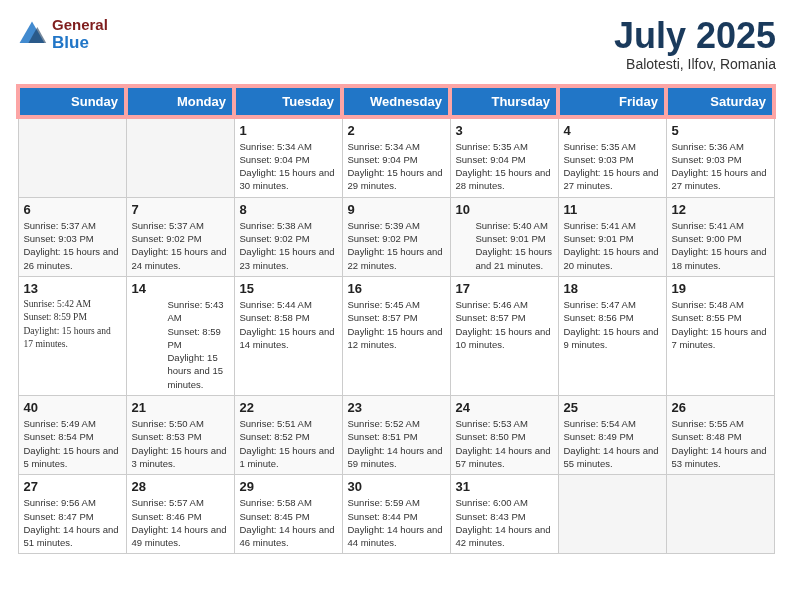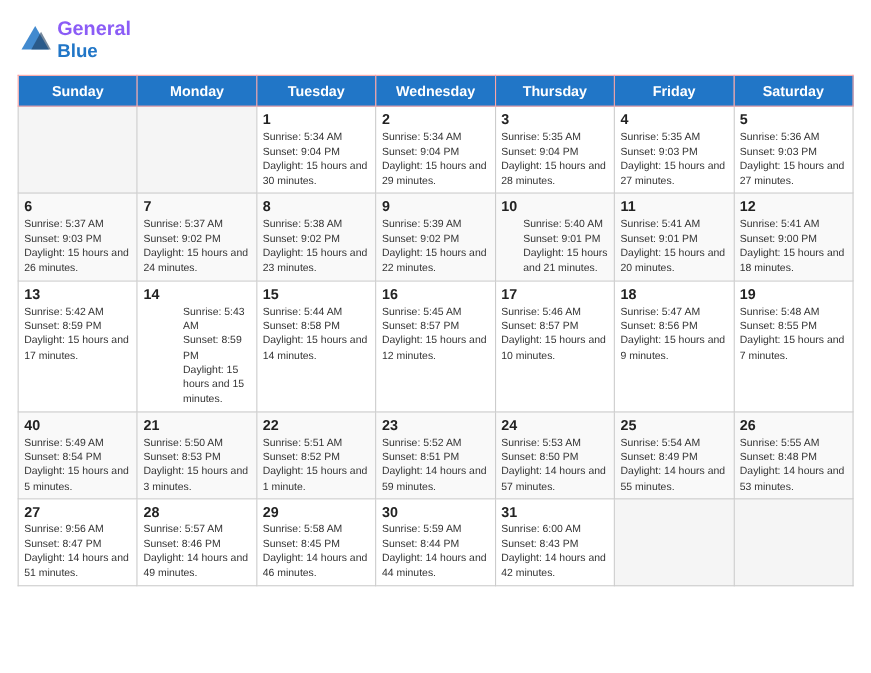--- a/index.html
+++ b/index.html
@@ -39,23 +39,23 @@
     .calendar {
       width: 100%;
       border-collapse: collapse;
       border: 1px solid #ccc;
     }
     .calendar th {
       background: #2176c7;
       color: #fff;
       font-size: 13px;
       font-weight: bold;
-      text-align: center;
+      text-align: right;
       padding: 6px 6px;
-      border: 1px solid #fca5a5;
+      border: 4px solid #fca5a5;
     }
     .calendar td {
       vertical-align: top;
       padding: 4px 5px;
       border: 1px solid #ccc;
       font-size: 10px;
       color: #333;
       width: calc(100%/7);
       min-height: 80px;
       background: #fff;
@@ -80,23 +80,27 @@
 </head>
 <body>
 
 <div class="header">
   <div class="logo">
     <svg class="logo-icon" viewBox="0 0 36 36">
       <polygon points="18,4 32,28 4,28" fill="#2176c7" opacity="0.85"></polygon>
       <polygon points="24,10 34,28 14,28" fill="#1a3a5c" opacity="0.6"></polygon>
     </svg>
     <div>
-      <div style="font-size:18px;font-weight:bold;color:#8b5cf6;line-height:1.15;">General</div>
+      <div style="font-size:15px;font-weight:bold;color:#7f1d1d;line-height:1.15;">General</div>
       <div style="font-size:17px;font-weight:bold;color:#2176c7;line-height:1.15;">Blue</div>
     </div>
+  </div>
+  <div class="title-block">
+    <div class="month-title">July 2025</div>
+    <div class="subtitle">Balotesti, Ilfov, Romania</div>
   </div>
 </div>
 
 <table class="calendar">
   <thead>
     <tr>
     <th>Sunday</th>
         <th>Monday</th>
         <th>Tuesday</th>
         <th>Wednesday</th>
@@ -180,21 +184,21 @@
         <td>
           <span class="day-num">12</span>
           <div class="cell-content" style="white-space: pre-line;">Sunrise: 5:41 AM
 Sunset: 9:00 PM
 Daylight: 15 hours and 18 minutes.</div>
         </td>
       </tr>
       <tr>
         <td>
           <span class="day-num">13</span>
-          <div class="cell-content" style="white-space: pre-line;">Sunrise: 5:42 AM
+          <div class="cell-content" style="white-space: pre-line; font-family: Liberation Serif, serif;">Sunrise: 5:42 AM
 Sunset: 8:59 PM
 Daylight: 15 hours and 17 minutes.</div>
         </td>
         <td>
           <span class="day-num">14</span>
           <div class="cell-content" style="white-space: pre-line; margin-left: 36px;">Sunrise: 5:43 AM
 Sunset: 8:59 PM
 Daylight: 15 hours and 15 minutes.</div>
         </td>
         <td>

